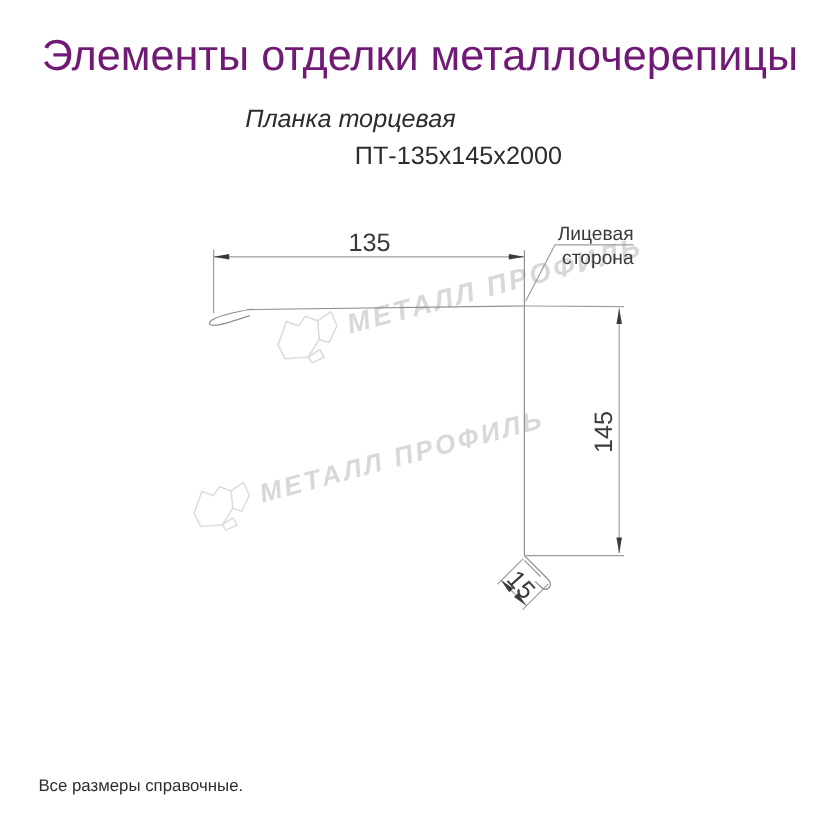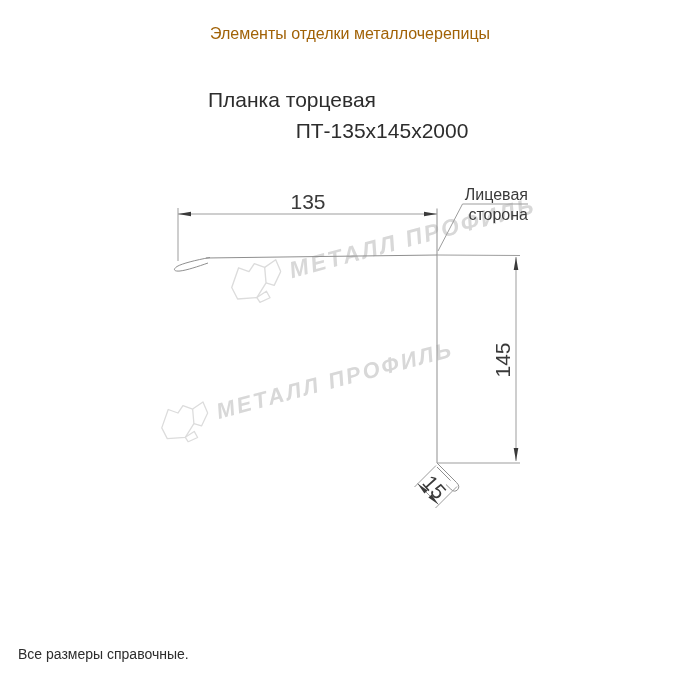--- a/index.html
+++ b/index.html
@@ -2,32 +2,32 @@
 <html><head>
 <meta charset="utf-8">
 <style>
   html,body{margin:0;padding:0;background:#fff;}
   .canvas{
     position:relative;width:700px;height:700px;background:#ffffff;
     font-family:"Liberation Sans","DejaVu Sans",sans-serif;overflow:hidden;
   }
   .page-title{
     position:absolute;top:25px;left:0;width:700px;text-align:center;
-    font-size:16px;color:#a16207;letter-spacing:0px;
+    font-size:36px;color:#701a75;letter-spacing:0px;
   }
   .product-name{
     position:absolute;top:88px;left:0;width:584px;text-align:center;
-    font-size:21px;color:#2d2d2d;
+    font-size:21px;color:#2d2d2d;font-style:italic;
   }
   .product-code{
     position:absolute;top:119px;left:0;width:700px;text-align:center;
     font-size:21px;color:#2d2d2d;padding-left:32px;
   }
   .footer{
-    position:absolute;left:18px;top:645px;font-size:14px;line-height:19px;color:#2d2d2d;
+    position:absolute;left:32px;top:645px;font-size:14px;line-height:19px;color:#2d2d2d;
   }
   .watermark{
     position:absolute;display:flex;align-items:center;gap:8px;
     transform:rotate(-15deg);transform-origin:0 50%;
     color:#d8d8d8;font-weight:700;font-style:italic;
     white-space:nowrap;z-index:1;pointer-events:none;
   }
   .watermark .wm-text{font-size:23px;letter-spacing:2.5px;}
   .wm-1{left:228px;top:264px;}
   .wm-2{left:158px;top:406px;}

